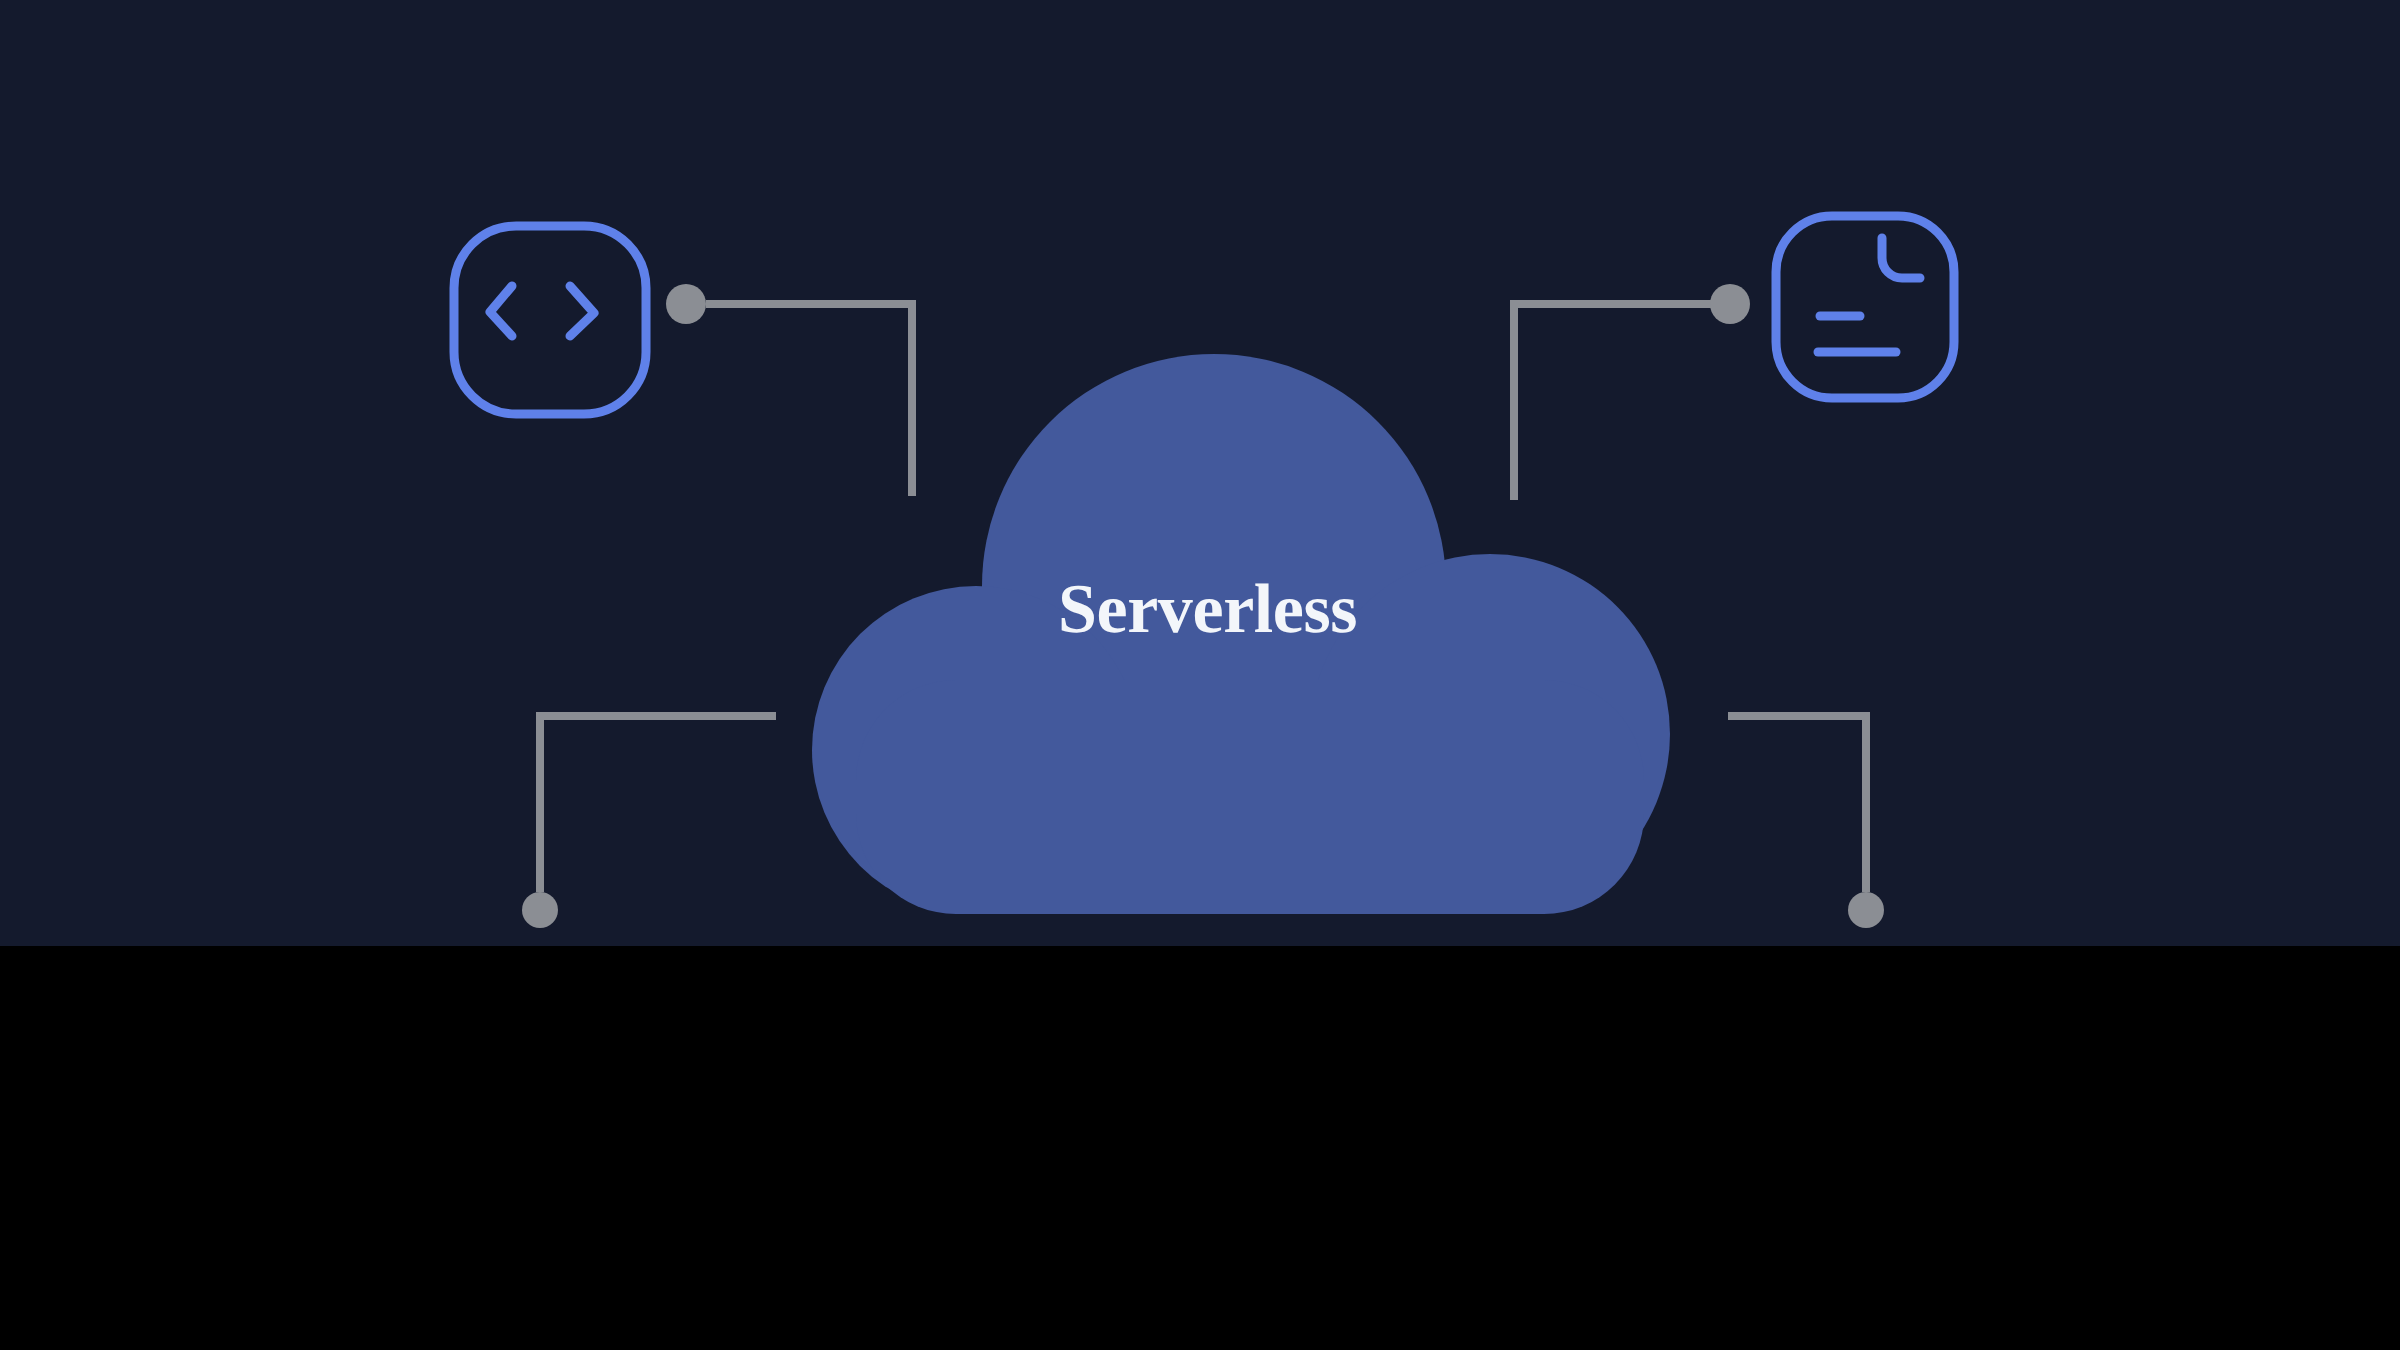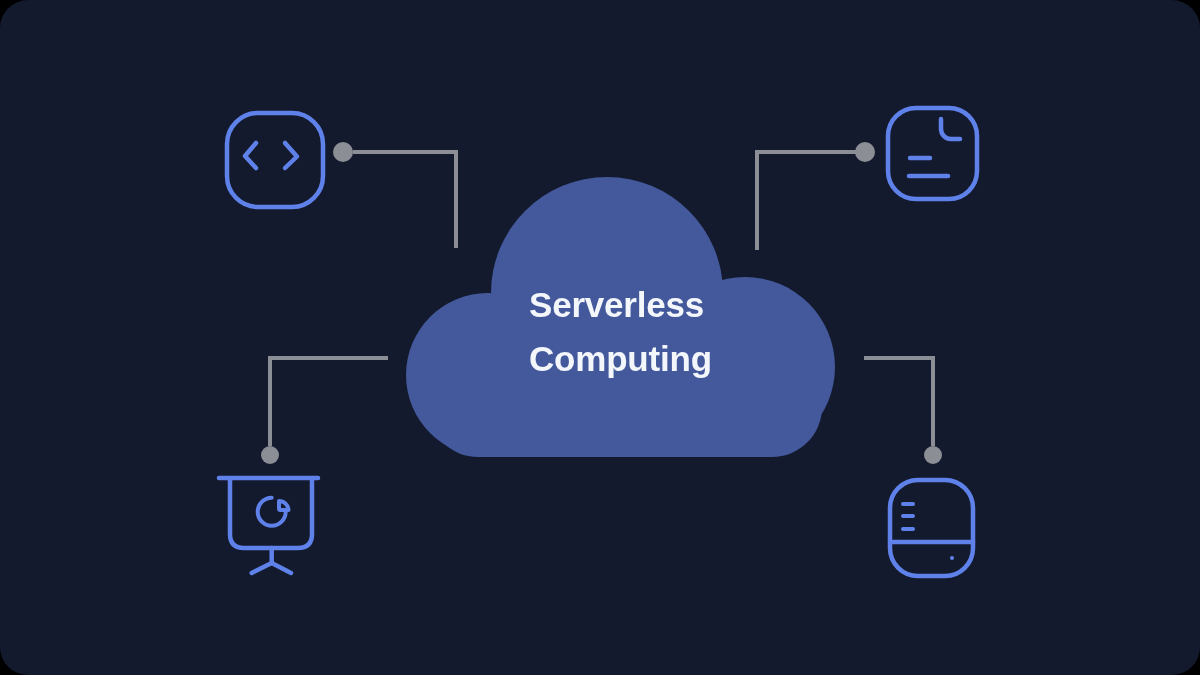--- a/index.html
+++ b/index.html
@@ -5,25 +5,24 @@
   :root{
     --color-background:#141A2D;
     --color-cloud:#43599C;
     --color-icon:#5F81EA;
     --color-connector:#8B8E94;
     --color-title_text:#F3F6FA;
   }
   html,body{margin:0;padding:0;background:#000;}
   .canvas{
     position:relative;
-    width:1200px;height:675px;
+    width:1200px;height:473px;
     background:var(--color-background);
     overflow:hidden;
-    font-family:Liberation Sans, sans-serif;
-    border-radius:28px;
+    font-family:Liberation Serif, serif;
   }
   .diagram-svg{position:absolute;left:0;top:0;}
   .cloud-fill{fill:var(--color-cloud);stroke:none;}
   .connector{
     stroke:var(--color-connector);
     stroke-width:4;
     fill:none;
     stroke-linecap:butt;
     stroke-linejoin:miter;
   }
@@ -112,16 +111,15 @@
       <line class="icon-stroke" x1="3" y1="65" x2="86" y2="65"></line>
       <line class="icon-stroke-thin" x1="16" y1="27" x2="26" y2="27"></line>
       <line class="icon-stroke-thin" x1="16" y1="39" x2="26" y2="39"></line>
       <line class="icon-stroke-thin" x1="16" y1="52" x2="26" y2="52"></line>
       <circle class="icon-dot" cx="65" cy="81" r="2"></circle>
     </g>
   </svg>
 
   <div class="cloud-title">
     <div>Serverless</div>
-    <div>Computing</div>
   </div>
 
 </div>
 
 </body></html>

